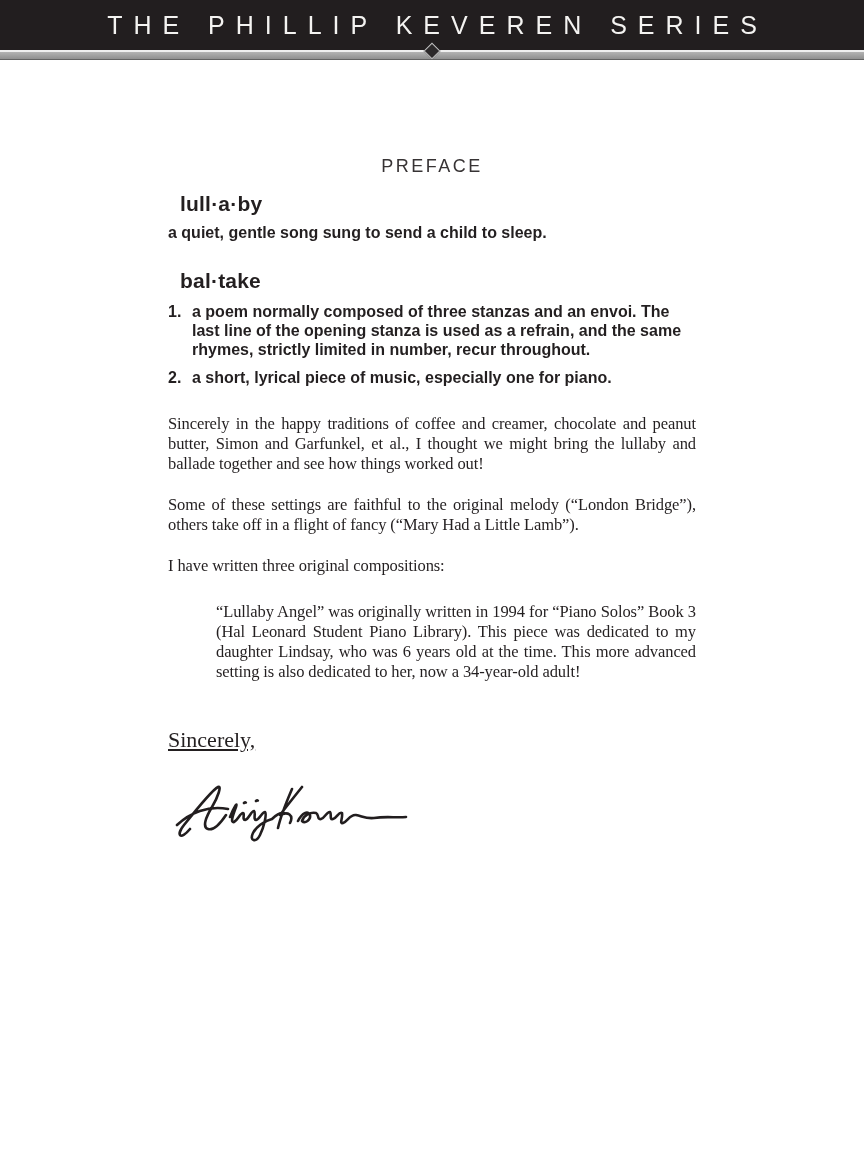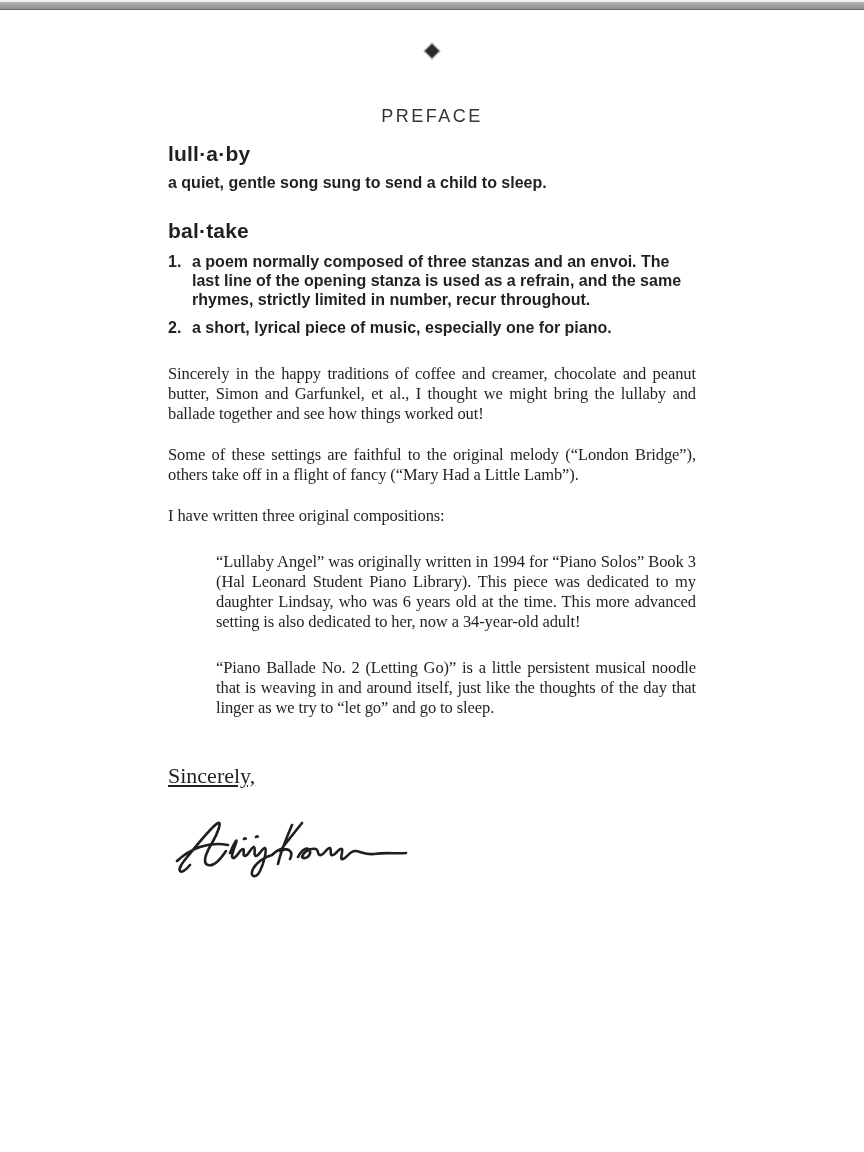--- a/index.html
+++ b/index.html
@@ -59,21 +59,21 @@
     font-size: 18px;
     letter-spacing: 2.5px;
     color: #373334;
   }
 
   .term {
     font-family: "Liberation Sans", sans-serif;
     font-weight: 700;
     font-size: 21px;
     letter-spacing: 0.2px;
-    margin: 15px 0 7px 0;
+    margin: 15px 0 7px 12px;
   }
   .term.second { margin-top: 27px; }
   .def-sans {
     font-family: "Liberation Sans", sans-serif;
     font-weight: 700;
     font-size: 16px;
     line-height: 19px;
   }
   .senses { margin-top: 9px; }
   .sense-row {
@@ -116,20 +116,23 @@
     width: 1px; height: 1px;
     overflow: hidden;
     clip: rect(0 0 0 0);
     white-space: nowrap;
   }
 </style>
 </head>
 <body>
 
 <div>
+  <div class="header-bar">
+    <div class="header-title">THE PHILLIP KEVEREN SERIES</div>
+  </div>
   <div class="ornament"></div>
   <div class="header-strip"></div>
 </div>
 
 <div class="content">
 
   <h1 class="page-title">PREFACE</h1>
 
   <div>
     <div class="term">lull·a·by</div>
@@ -152,21 +155,20 @@
 
   <p class="para first">Sincerely in the happy traditions of coffee and creamer, chocolate and peanut butter, Simon and Garfunkel, et al., I thought we might bring the lullaby and ballade together and see how things worked out!</p>
 
   <p class="para">Some of these settings are faithful to the original melody (“London Bridge”), others take off in a flight of fancy (“Mary Had a Little Lamb”).</p>
 
   <p class="para no-justify">I have written three original compositions:</p>
 
   <p class="para indented">“Lullaby Angel” was originally written in 1994 for “Piano Solos” Book 3 (Hal Leonard Student Piano Library). This piece was dedicated to my daughter Lindsay, who was 6 years old at the time. This more advanced setting is also dedicated to her, now a 34-year-old adult!</p>
 
 
-  <p class="para indented">“Piano Ballade No. 2 (Letting Go)” is a little persistent musical noodle that is weaving in and around itself, just like the thoughts of the day that linger as we try to “let go” and go to sleep.</p>
 
   <p class="closing">Sincerely,</p>
 
   <div class="signature-wrap">
     <span class="sr-only">Phillip Keveren</span>
     <svg width="235" height="72" viewBox="0 0 235 72" aria-hidden="true">
       <path d="M16,54 C6,66 2,60 10,50 C22,35 40,14 44,12 C48,10 44,22 38,32 C32,42 28,52 34,54 C40,56 48,46 52,40
                M3,50 C16,38 34,30 54,34
                M56,42 C60,32 64,26 62,32 C59,40 56,48 60,47 C64,45 66,38 69,38 C71,38 68,45 71,45 C75,44 77,36 80,36 C82,37 79,45 82,45 C86,44 88,37 91,37 C93,39 90,52 86,60 C82,68 75,66 79,58 C82,52 90,46 98,44
                M70,28 C70.6,27.4 71.2,27 71.8,27.6

